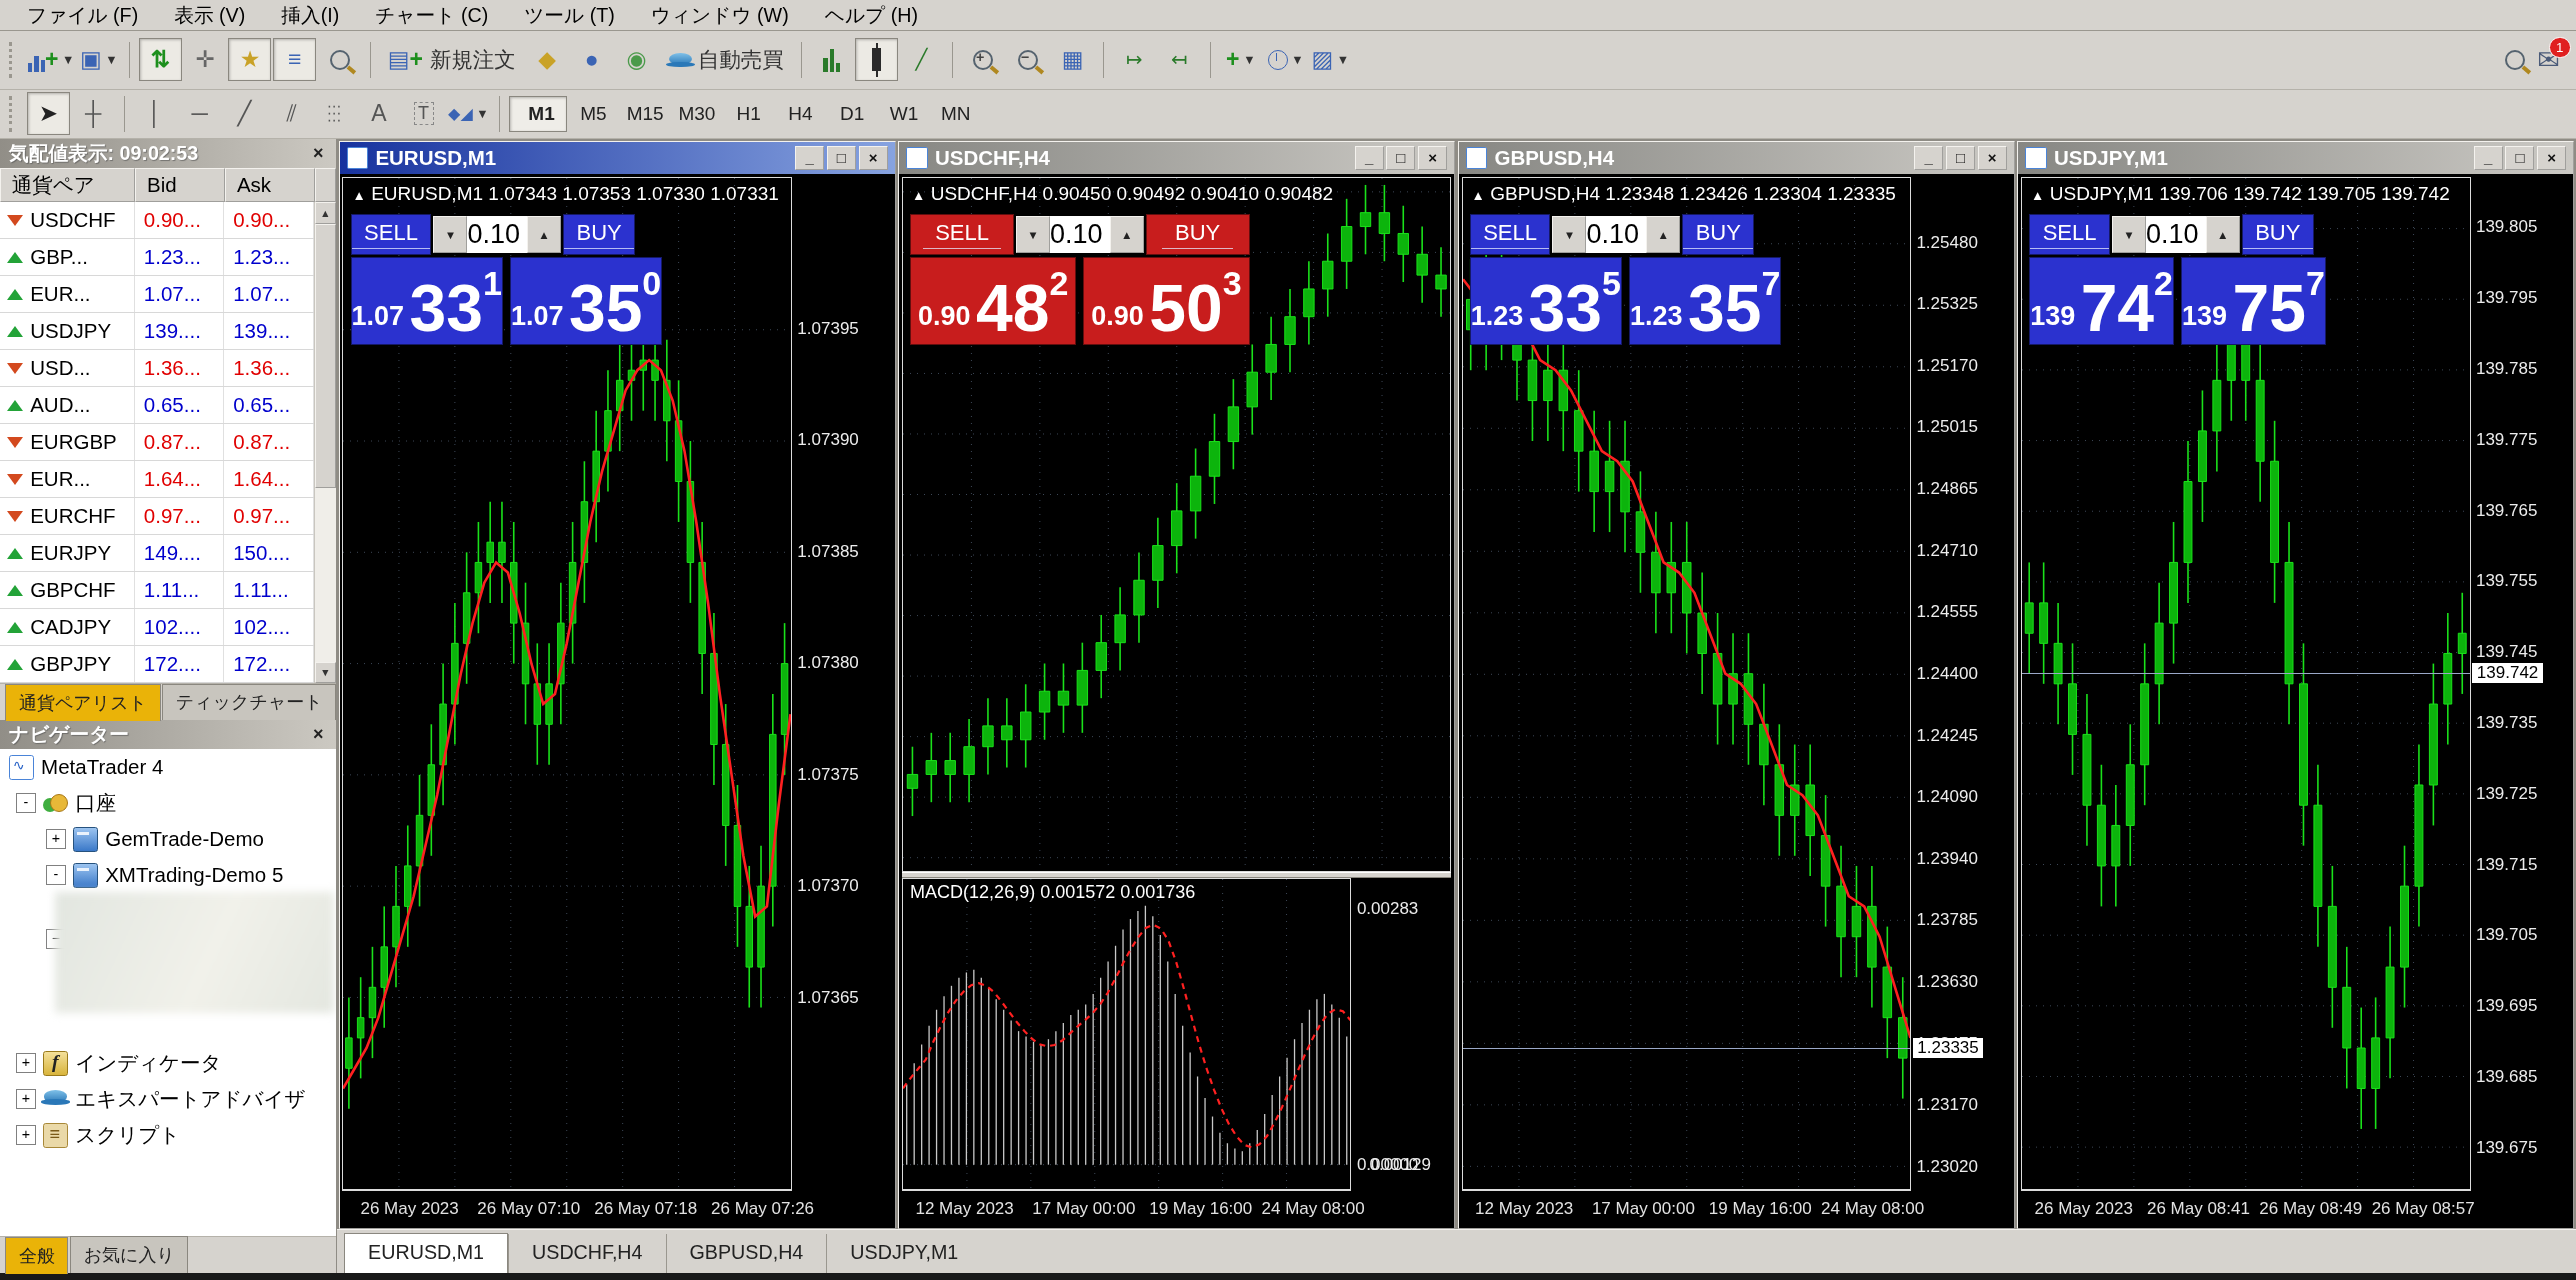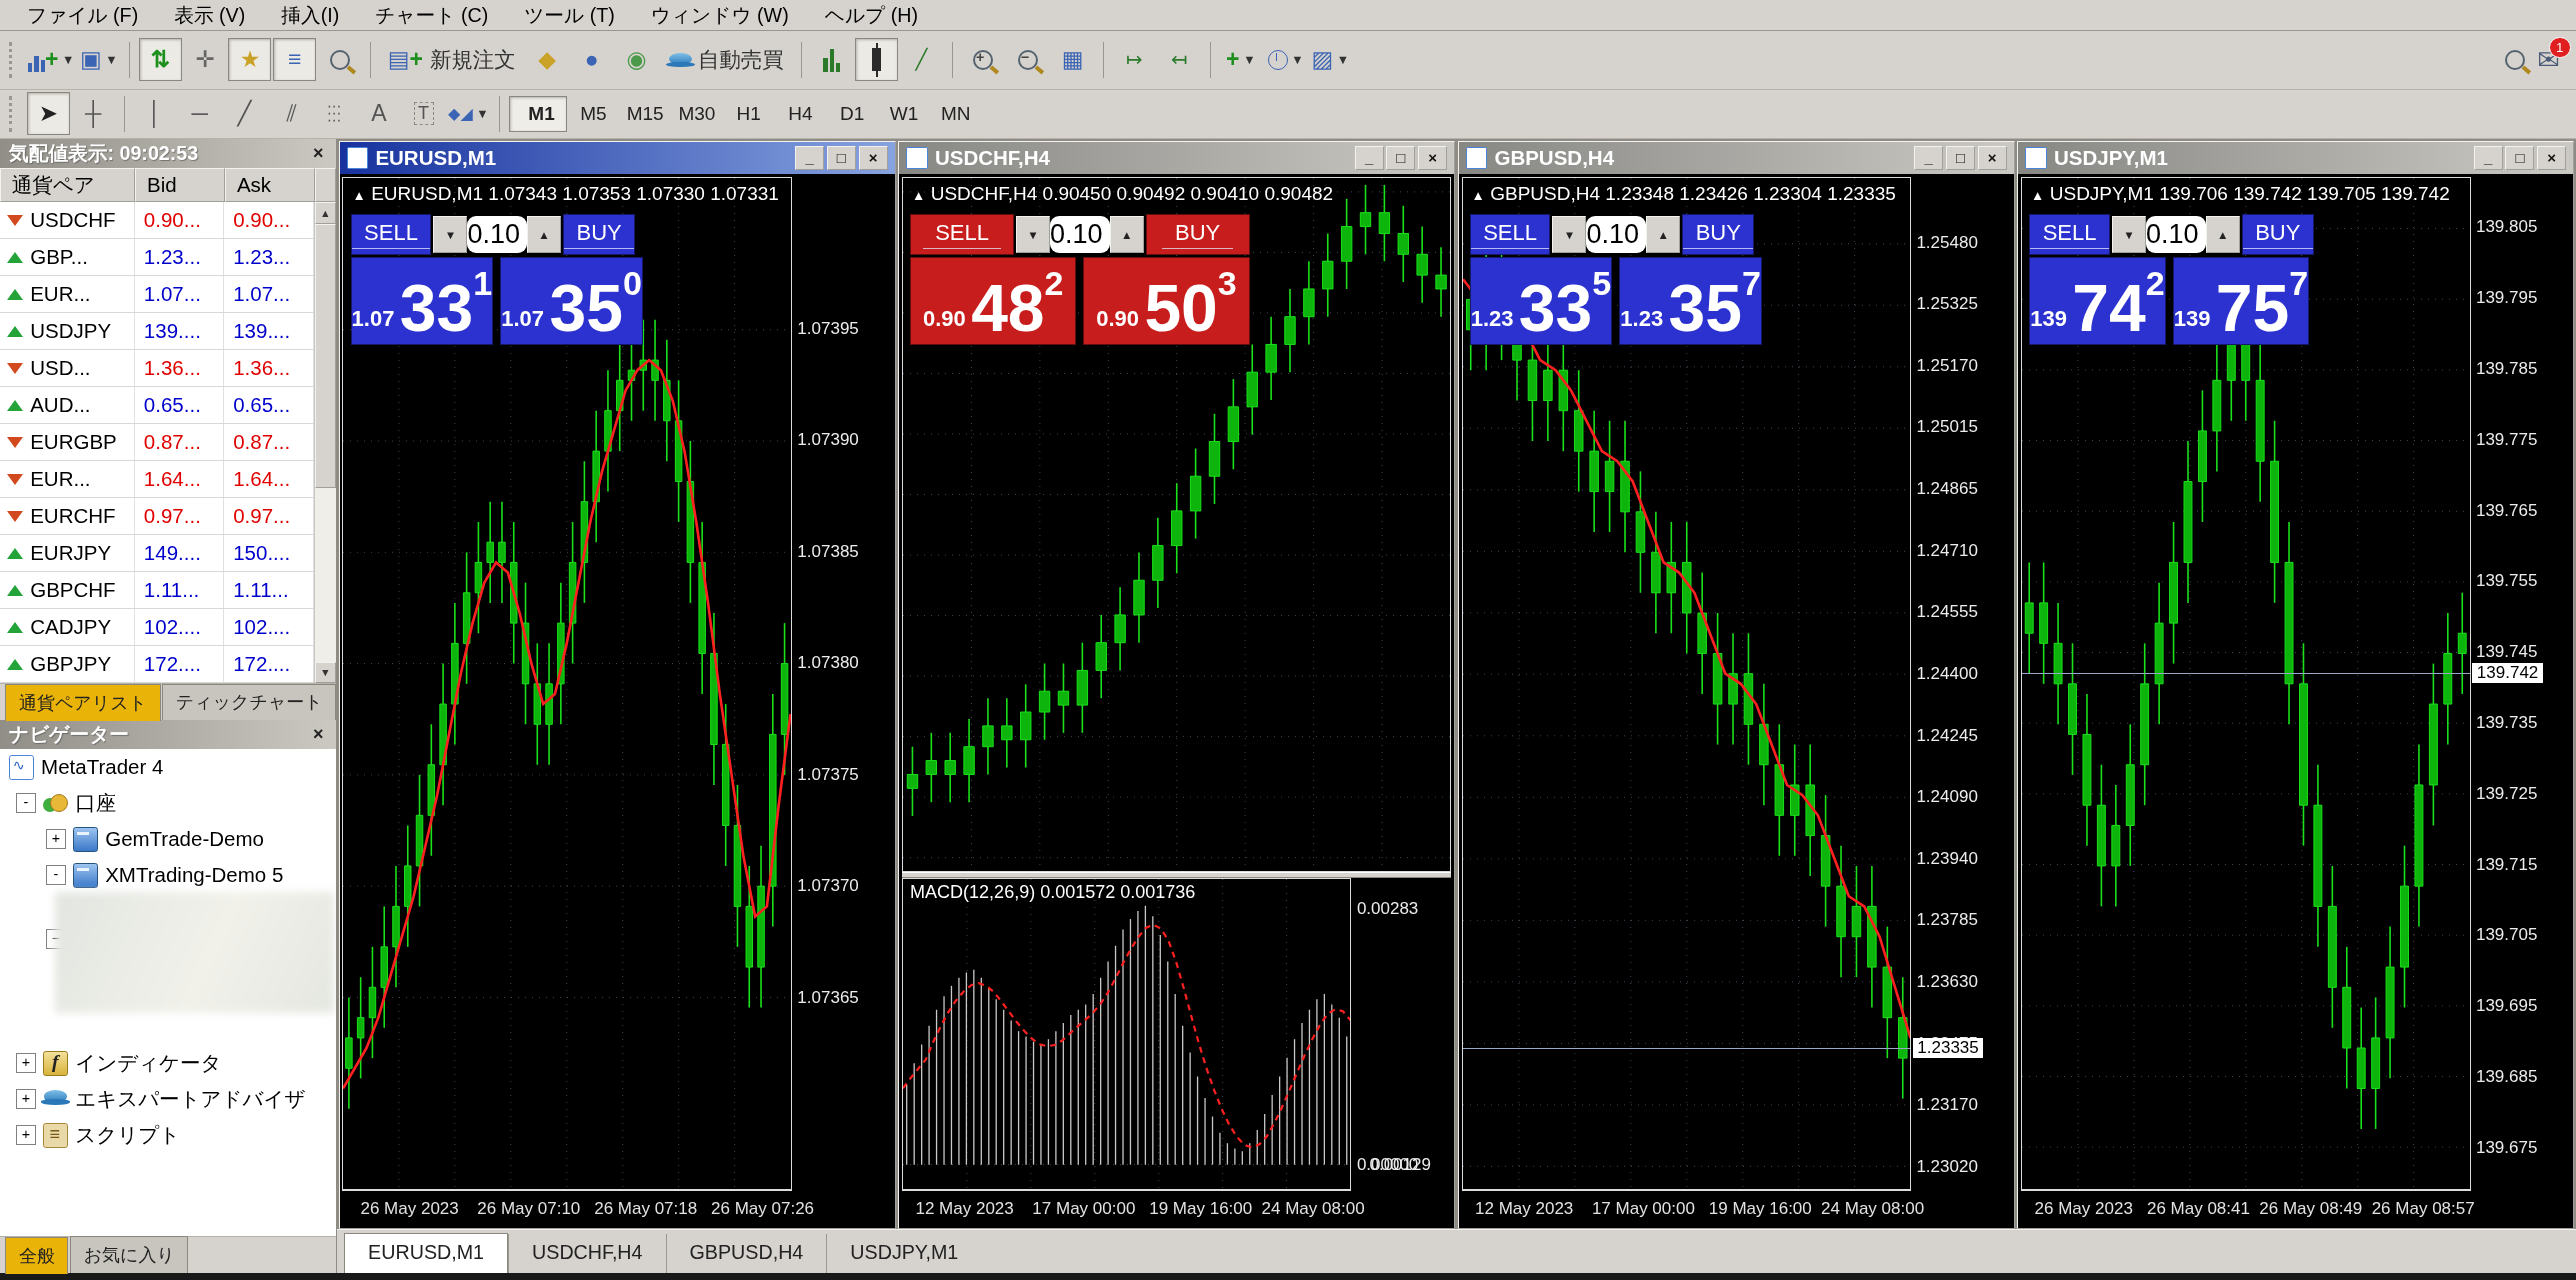--- a/index.html
+++ b/index.html
@@ -102,24 +102,24 @@
   .info-line .tick{font-size:13.4px;margin-right:5.4px;}
   .macd-label{position:absolute;top:3.6px;left:7.1px;color:#fff;font-size:18px;z-index:5;white-space:nowrap;}
   .price-line{position:absolute;left:0;right:0;height:0.9px;background:#9aa8c8;z-index:2;}
   
   .trade-panel{position:absolute;top:36px;left:7.1px;width:62%;z-index:6;}
   .tp-row1{display:flex;height:41px;align-items:stretch;}
   .tp-sell,.tp-buy{flex:1;display:flex;flex-direction:column;align-items:center;justify-content:center;color:#fff;font-size:22px;border:0.9px solid rgba(0,0,0,.5);}
   .tp-sell span,.tp-buy span{border-bottom:1.8px solid rgba(230,235,255,.75);padding:0 12.5px 1.8px;}
   .tp-vol{flex:1.25;display:flex;border:2.7px solid #000;background:#000;box-sizing:border-box;}
   .tp-step{width:34px;background:#d6d3ce;border:1.8px outset #f4f2ee;display:flex;align-items:center;justify-content:center;font-size:11.6px;color:#222;box-sizing:border-box;}
-  .tp-volval{flex:1;background:#fff;color:#000;font-size:27px;display:flex;align-items:center;justify-content:flex-end;padding-right:7.1px;border-radius:9px;}
+  .tp-volval{flex:1;background:#fff;color:#000;font-size:27px;display:flex;align-items:center;justify-content:flex-end;padding-right:7.1px;}
   .tp-row2{display:flex;gap:7.1px;margin-top:2.7px;height:88px;}
   .tp-quote{flex:1;display:flex;align-items:flex-end;justify-content:center;color:#fff;padding-bottom:7.1px;border:0.9px solid rgba(0,0,0,.5);}
-  .tp-pre{font-size:22px;font-weight:bold;margin:0 5.4px 5.4px 0;}
+  .tp-pre{font-size:27px;font-weight:bold;margin:0 5.4px 5.4px 0;}
   .tp-big{font-size:66px;font-weight:bold;line-height:.88;}
   .tp-sup{font-size:34px;font-weight:bold;align-self:flex-start;margin-top:5.4px;}
   
   .mdi-bar{height:43px;flex:0 0 auto;background:#d6d3ce;display:flex;align-items:flex-end;padding-left:7.1px;border-top:1.8px solid #f4f2ee;gap:0;}
   .mdi-tab{font-size:19.7px;padding:7.1px 23px 9px;color:#222;white-space:nowrap;border-left:0.9px solid #9a978f;}
   .mdi-tab:first-child{border-left:none;}
   .mdi-tab.active{background:#fff;border:0.9px solid #8a877f;border-bottom:none;font-weight:normal;}
   .bottom-strip{height:8px;background:#191919;flex:0 0 auto;}
 </style>
 </head>

